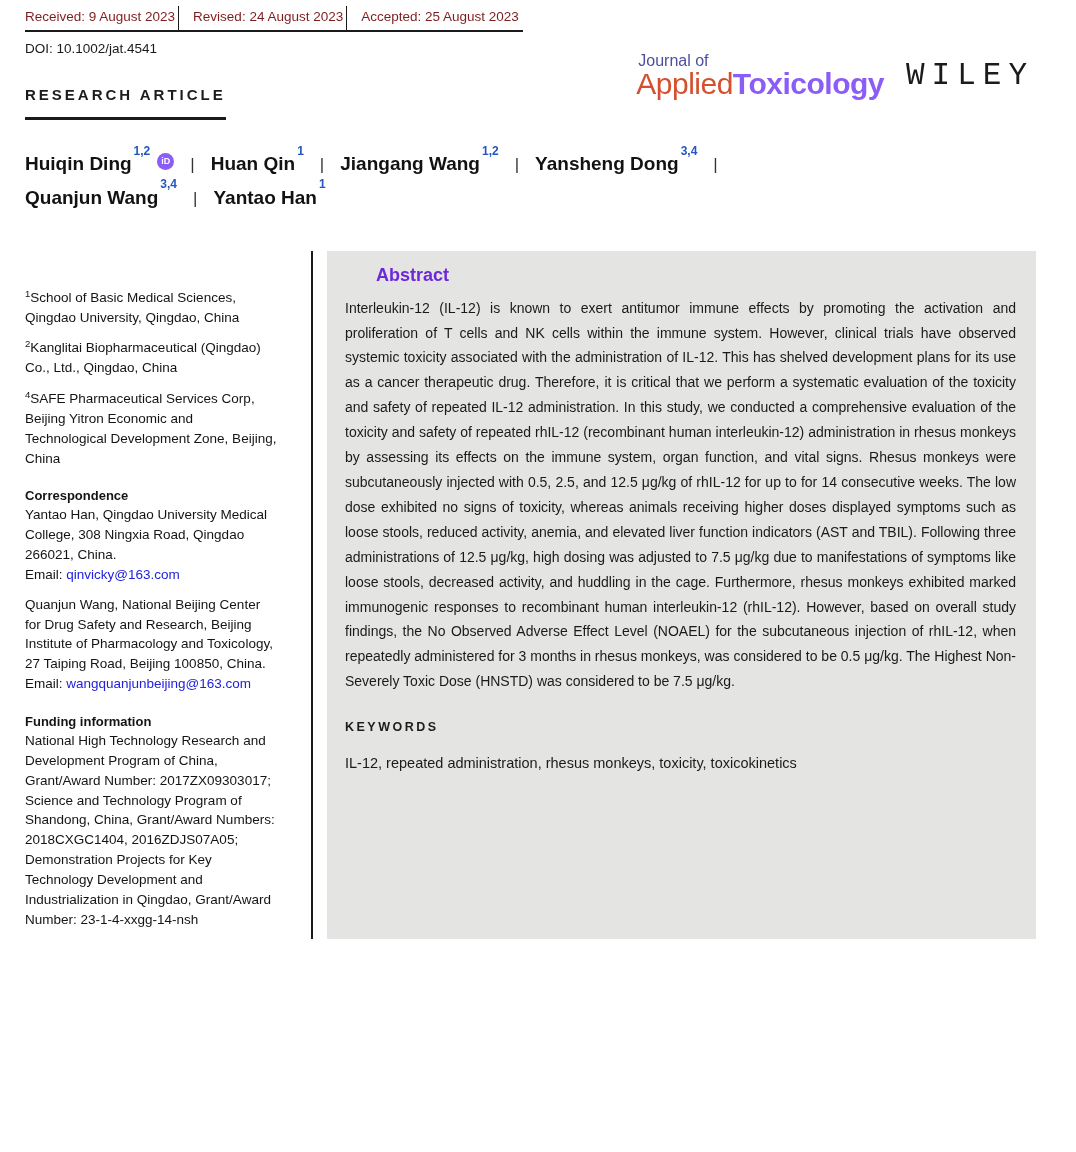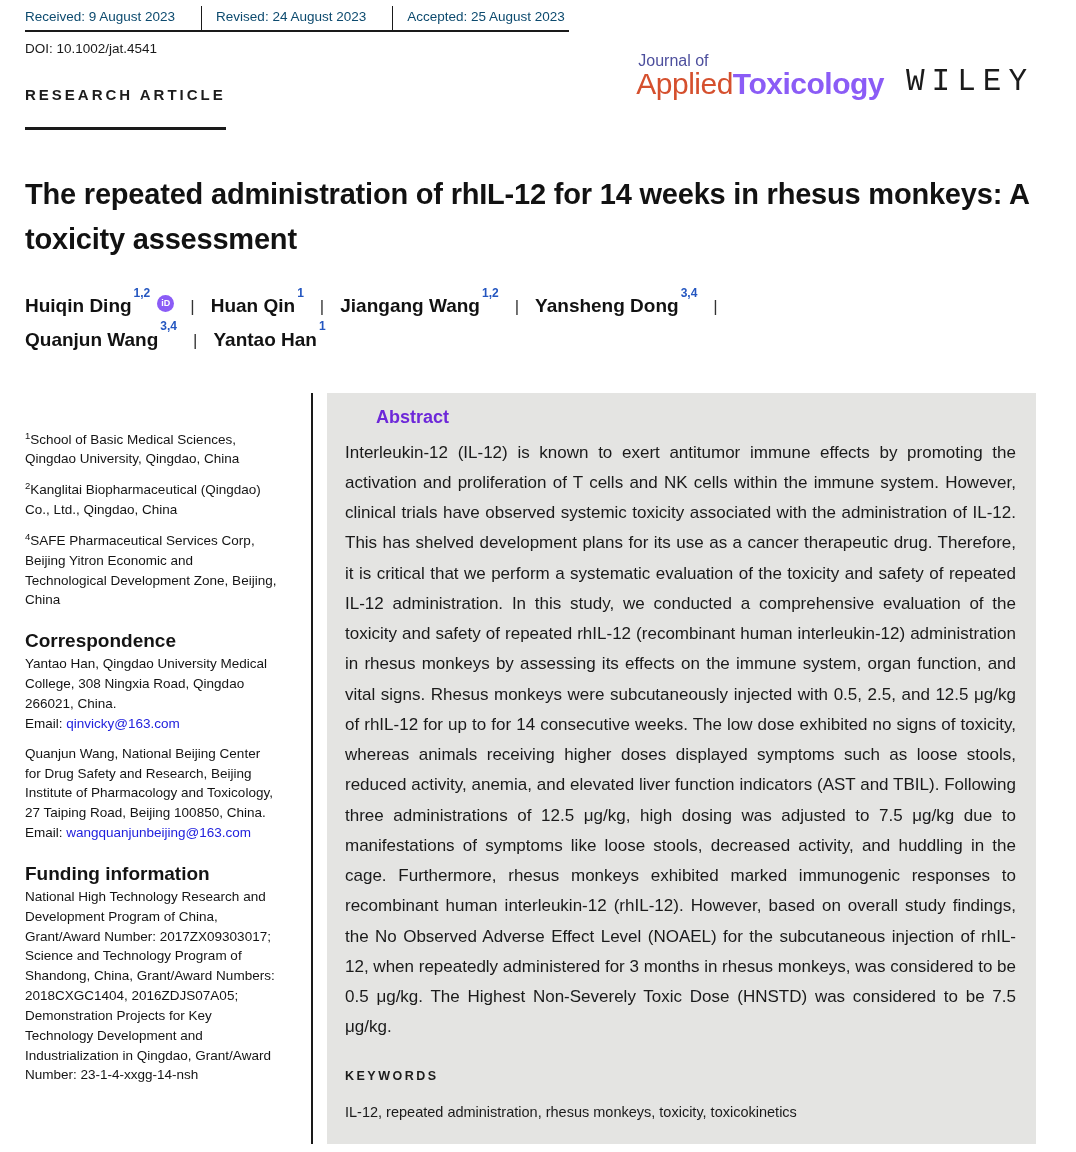--- a/index.html
+++ b/index.html
@@ -10,37 +10,37 @@
     font-family: "Liberation Sans", sans-serif;
     color: #141414;
     position: relative;
   }
   .page { padding: 6px 40px 20px 25px; }
 
   
   .dates { display: inline-flex; border-bottom: 2px solid #1a1a1a; }
   .date-cell {
     font-size: 13.5px;
-    color: #0c4a6e;
-    padding: 3px 26px 6px 14px;
+    color: #7f1d1d;
+    padding: 3px 3px 6px 14px;
     border-right: 1.5px solid #1a1a1a;
     white-space: nowrap;
   }
   .date-cell:first-child { padding-left: 0; }
   .date-cell:last-child { border-right: none; padding-right: 4px; }
 
   .doi { font-size: 13.5px; margin-top: 9px; color: #1a1a1a; }
 
   
   .brand-row {
     position: absolute;
     top: 52px;
     right: 42px;
     display: flex;
-    align-items: flex-end;
+    align-items: center;
     gap: 22px;
   }
   .journal-of {
     font-size: 16px;
     color: #4d4f9d;
     margin-left: 2px;
     margin-bottom: -2px;
   }
   .journal-name { font-size: 30px; letter-spacing: -0.5px; line-height: 1.05; }
   .applied { color: #d5502e; font-weight: 400; }
@@ -55,21 +55,21 @@
 
   
   .article-type {
     display: inline-block;
     margin-top: 30px;
     font-size: 15px;
     font-weight: 700;
     letter-spacing: 3px;
     color: #1c1c1c;
     border-bottom: 3px solid #1a1a1a;
-    padding-bottom: 24px;
+    padding-bottom: 14px;
   }
 
   
   .title {
     margin-top: 42px;
     font-size: 29px;
     line-height: 1.55;
     font-weight: 700;
     color: #121212;
     max-width: 1005px;
@@ -101,34 +101,34 @@
     vertical-align: 6px;
     margin-left: 7px;
     cursor: pointer;
   }
 
   
   .columns { display: flex; margin-top: 42px; align-items: stretch; }
   .left-col { width: 286px; flex: 0 0 286px; padding-right: 33px; margin-top: 36px; }
   .divider { width: 2px; background: #1a1a1a; flex: 0 0 2px; }
   .left-col p { font-size: 13.5px; line-height: 1.47; color: #141414; margin-bottom: 10px; }
-  .left-col .sect-head { font-weight: 700; font-size: 19px; margin-top: 20px; margin-bottom: 2px; }
+  .left-col .sect-head { font-weight: 700; font-size: 13px; margin-top: 20px; margin-bottom: 2px; }
   .affsup { font-size: 9.5px; vertical-align: 5px; }
   .email { color: #2121dd; text-decoration: none; cursor: pointer; }
 
   
   .abstract-box {
     flex: 1;
     margin-left: 14px;
     background: #e4e4e2;
     padding: 14px 20px 24px 18px;
   }
   .abstract-box h2 { font-size: 18px; font-weight: 700; color: #6d28d9; margin-bottom: 10px; margin-left: 31px; }
   .abs-text {
-    font-size: 17px;
+    font-size: 14px;
     line-height: 1.78;
     text-align: justify;
     color: #1a1a1a;
   }
   .kw-head {
     margin-top: 26px;
     font-size: 12.5px;
     font-weight: 700;
     letter-spacing: 2.5px;
     color: #1c1c1c;
@@ -154,21 +154,20 @@
       <div class="journal-of">Journal of</div>
       <div class="journal-name"><span class="applied">Applied</span><span class="toxicology">Toxicology</span></div>
     </div>
     <div class="wiley">WILEY</div>
   </div>
 
   
   <div class="article-type">RESEARCH ARTICLE</div>
 
   
-  <h1 class="title">The repeated administration of rhIL-12 for 14 weeks in rhesus monkeys: A toxicity assessment</h1>
 
   
   <div class="authors">
     <div class="row">
       <span><span>Huiqin Ding</span><sup class="asup">1,2</sup><span class="orcid">iD</span></span><span class="sep">|</span><span><span>Huan Qin</span><sup class="asup">1</sup></span><span class="sep">|</span><span><span>Jiangang Wang</span><sup class="asup">1,2</sup></span><span class="sep">|</span><span><span>Yansheng Dong</span><sup class="asup">3,4</sup></span><span class="sep">|</span>
     </div>
     <div class="row">
       <span><span>Quanjun Wang</span><sup class="asup">3,4</sup></span><span class="sep">|</span><span><span>Yantao Han</span><sup class="asup">1</sup></span>
     </div>
   </div>

